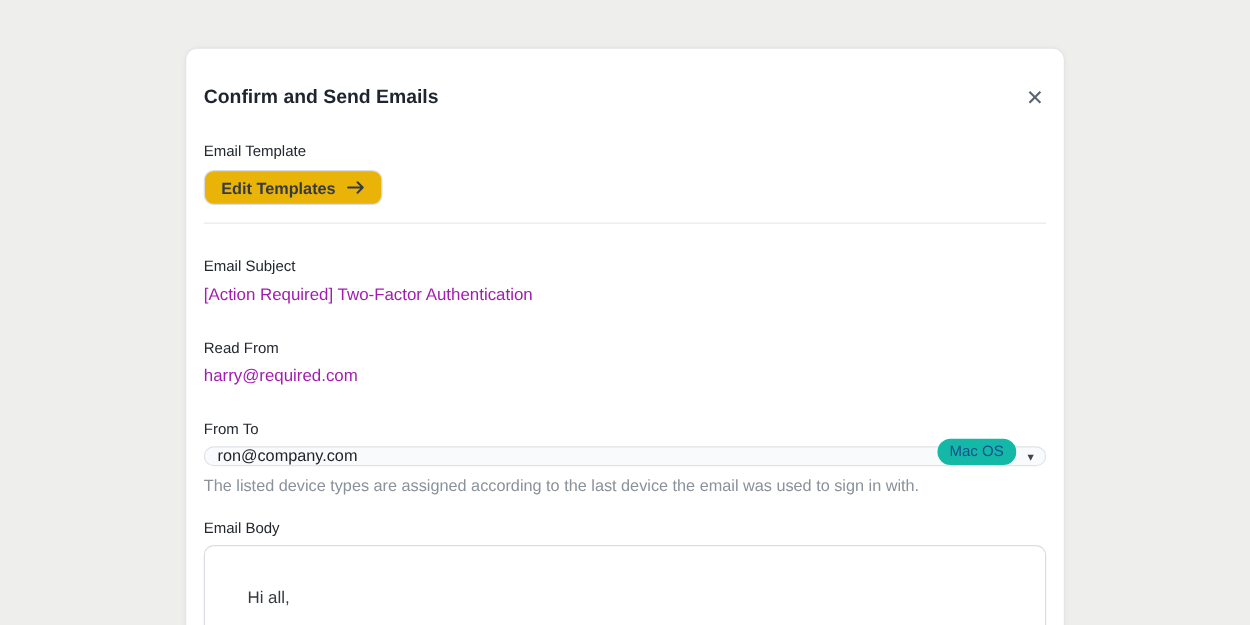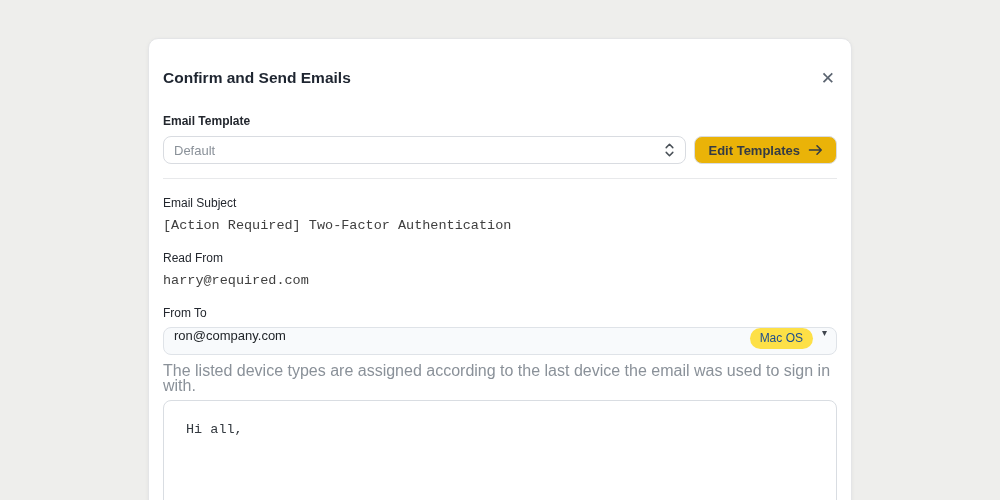--- a/index.html
+++ b/index.html
@@ -25,91 +25,82 @@
   .dialog-title {
     font-size:15.5px; font-weight:700; color:#1e2530; margin:0; line-height:20px;
   }
   .close-btn {
     background:none; border:none; padding:0 2px; cursor:pointer;
     font-size:17px; line-height:17px; color:#5b6470; font-weight:400;
   }
   .field-label {
     font-size:12px; color:#23272e; line-height:14px;
   }
-  .lbl-template { margin-top:26px;font-weight:bold; }
+  .lbl-template { margin-top:26px; }
   .control-row { margin-top:8px; display:flex; gap:8px; height:28px; }
   .select {
     flex:1; display:flex; align-items:center; box-sizing:border-box;
     background:#fff; border:1px solid #d9dce1; border-radius:8px;
     padding:0 10px; cursor:pointer;
   }
   .select-value { flex:1; font-size:13px; color:#8a9199; }
   .stepper-icon { display:flex; align-items:center; }
   .edit-btn {
     display:flex; align-items:center; gap:8px; box-sizing:border-box;
     background:#eab308; border:1px solid #d9dce1; border-radius:8px;
     padding:0 13px; cursor:pointer; height:28px;
     font-family:"Liberation Sans", sans-serif;
     font-size:13px; font-weight:700; color:#343b44;
   }
   .divider { margin-top:14px; height:1px; background:#e8e9eb; }
-  .lbl-gap { margin-top:17px; }
+  .lbl-gap { margin-top:27px; }
   .field-value {
-    margin-top:7px; font-size:13.5px; color:#404040; line-height:17px;font-family:Liberation Mono, monospace;
+    margin-top:7px; font-size:13.5px; color:#a21caf; line-height:17px;
   }
   .sendto-row {
-    margin-top:7px; height:28px; box-sizing:border-box;
-    display:flex; align-items:flex-start;
+    margin-top:7px; height:16px; box-sizing:border-box;
+    display:flex; align-items:flex-end;
     background:#f8fafc; border:1px solid #dfe3e8; border-radius:8px;
     padding:0 9px 0 10px; cursor:pointer;
   }
   .sendto-value { flex:1; font-size:13px; color:#212529; }
   .badge {
-    background:#fde047; color:#1c4d8f;
+    background:#14b8a6; color:#1c4d8f;
     font-size:12px; line-height:12px; padding:4px 10px 5px;
     border-radius:999px; white-space:nowrap;
   }
   .caret-icon {
     margin-left:9px; font-size:10px; color:#3f454d; line-height:10px;
   }
   .helper-text {
-    margin-top:8px; font-size:16px; color:#8a9199; line-height:15px;
+    margin-top:8px; font-size:13px; color:#8a9199; line-height:15px;
   }
   .lbl-body { margin-top:19px; }
   .body-box {
     margin-top:7px; box-sizing:border-box;
     border:1px solid #d9dde2; border-radius:8px;
     background:#fff; padding:20px 22px;
     height:150px; overflow:hidden;
     font-size:13.5px; color:#343a40; line-height:18px;
   }
-  .body-box p { margin:0;font-family:Liberation Mono, monospace; }
+  .body-box p { margin:12px; }
 </style>
 </head>
 <body>
 
 <div class="modal">
 
   <div class="modal-header">
     <h1 class="dialog-title">Confirm and Send Emails</h1>
     <button class="close-btn"><span>✕</span></button>
   </div>
 
   <div class="field-label lbl-template">Email Template</div>
 
   <div class="control-row">
-    <div class="select">
-      <span class="select-value">Default</span>
-      <span class="stepper-icon">
-        <svg width="11" height="16" viewBox="0 0 11 16">
-          <path d="M2.2 5.6 L5.5 2.3 L8.8 5.6" stroke="#495057" stroke-width="1.5" fill="none" stroke-linecap="round" stroke-linejoin="round"></path>
-          <path d="M2.2 10.4 L5.5 13.7 L8.8 10.4" stroke="#495057" stroke-width="1.5" fill="none" stroke-linecap="round" stroke-linejoin="round"></path>
-        </svg>
-      </span>
-    </div>
     <button class="edit-btn">
       <span>Edit Templates</span>
       <span style="display:flex;align-items:center;">
         <svg width="15" height="12" viewBox="0 0 15 12">
           <path d="M1.5 6 H13 M9 1.8 L13.2 6 L9 10.2" stroke="#343b44" stroke-width="1.6" fill="none" stroke-linecap="round" stroke-linejoin="round"></path>
         </svg>
       </span>
     </button>
   </div>
 
@@ -124,18 +115,19 @@
   <div class="field-label lbl-gap">From To</div>
 
   <div class="sendto-row">
     <span class="sendto-value">ron@company.com</span>
     <span class="badge">Mac OS</span>
     <span class="caret-icon">▾</span>
   </div>
 
   <div class="helper-text">The listed device types are assigned according to the last device the email was used to sign in with.</div>
 
+  <div class="field-label lbl-body">Email Body</div>
 
   <div class="body-box">
     <p>Hi all,</p>
   </div>
 
 </div>
 
 </body></html>

